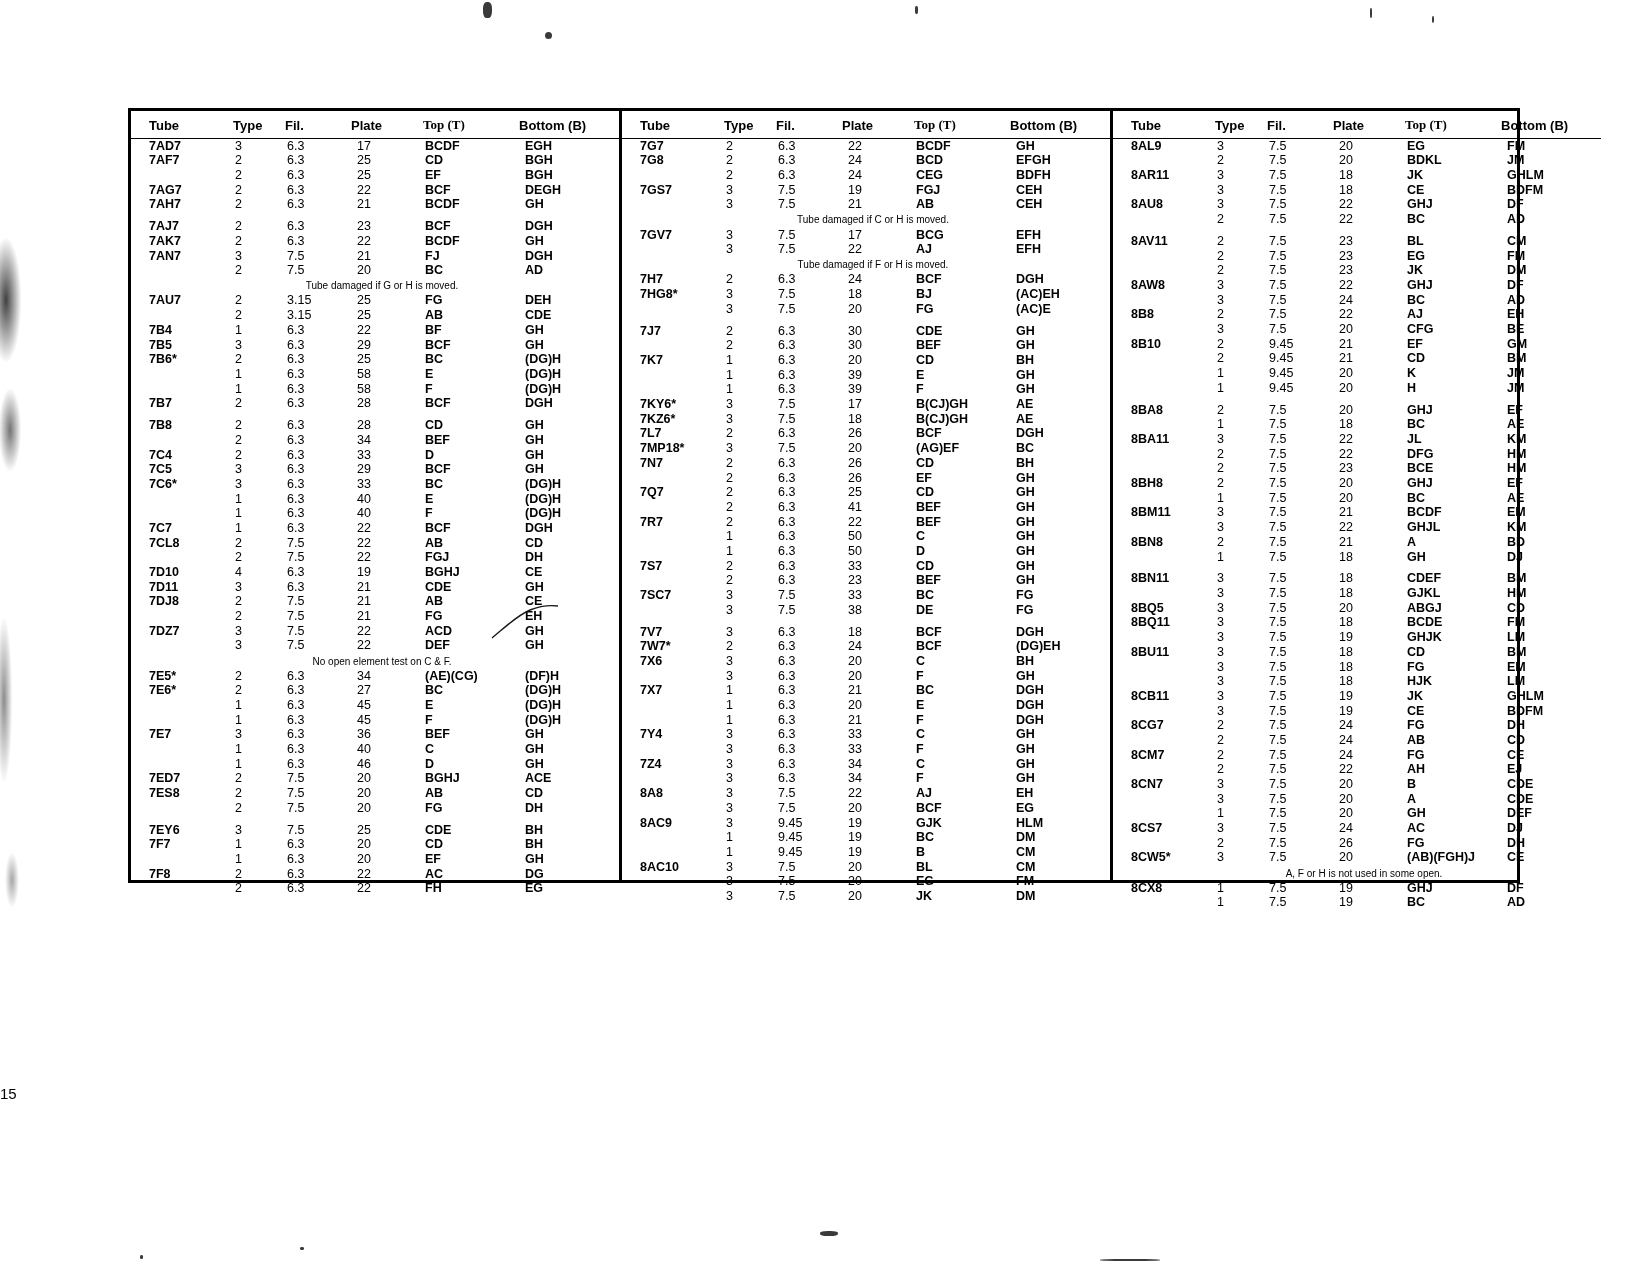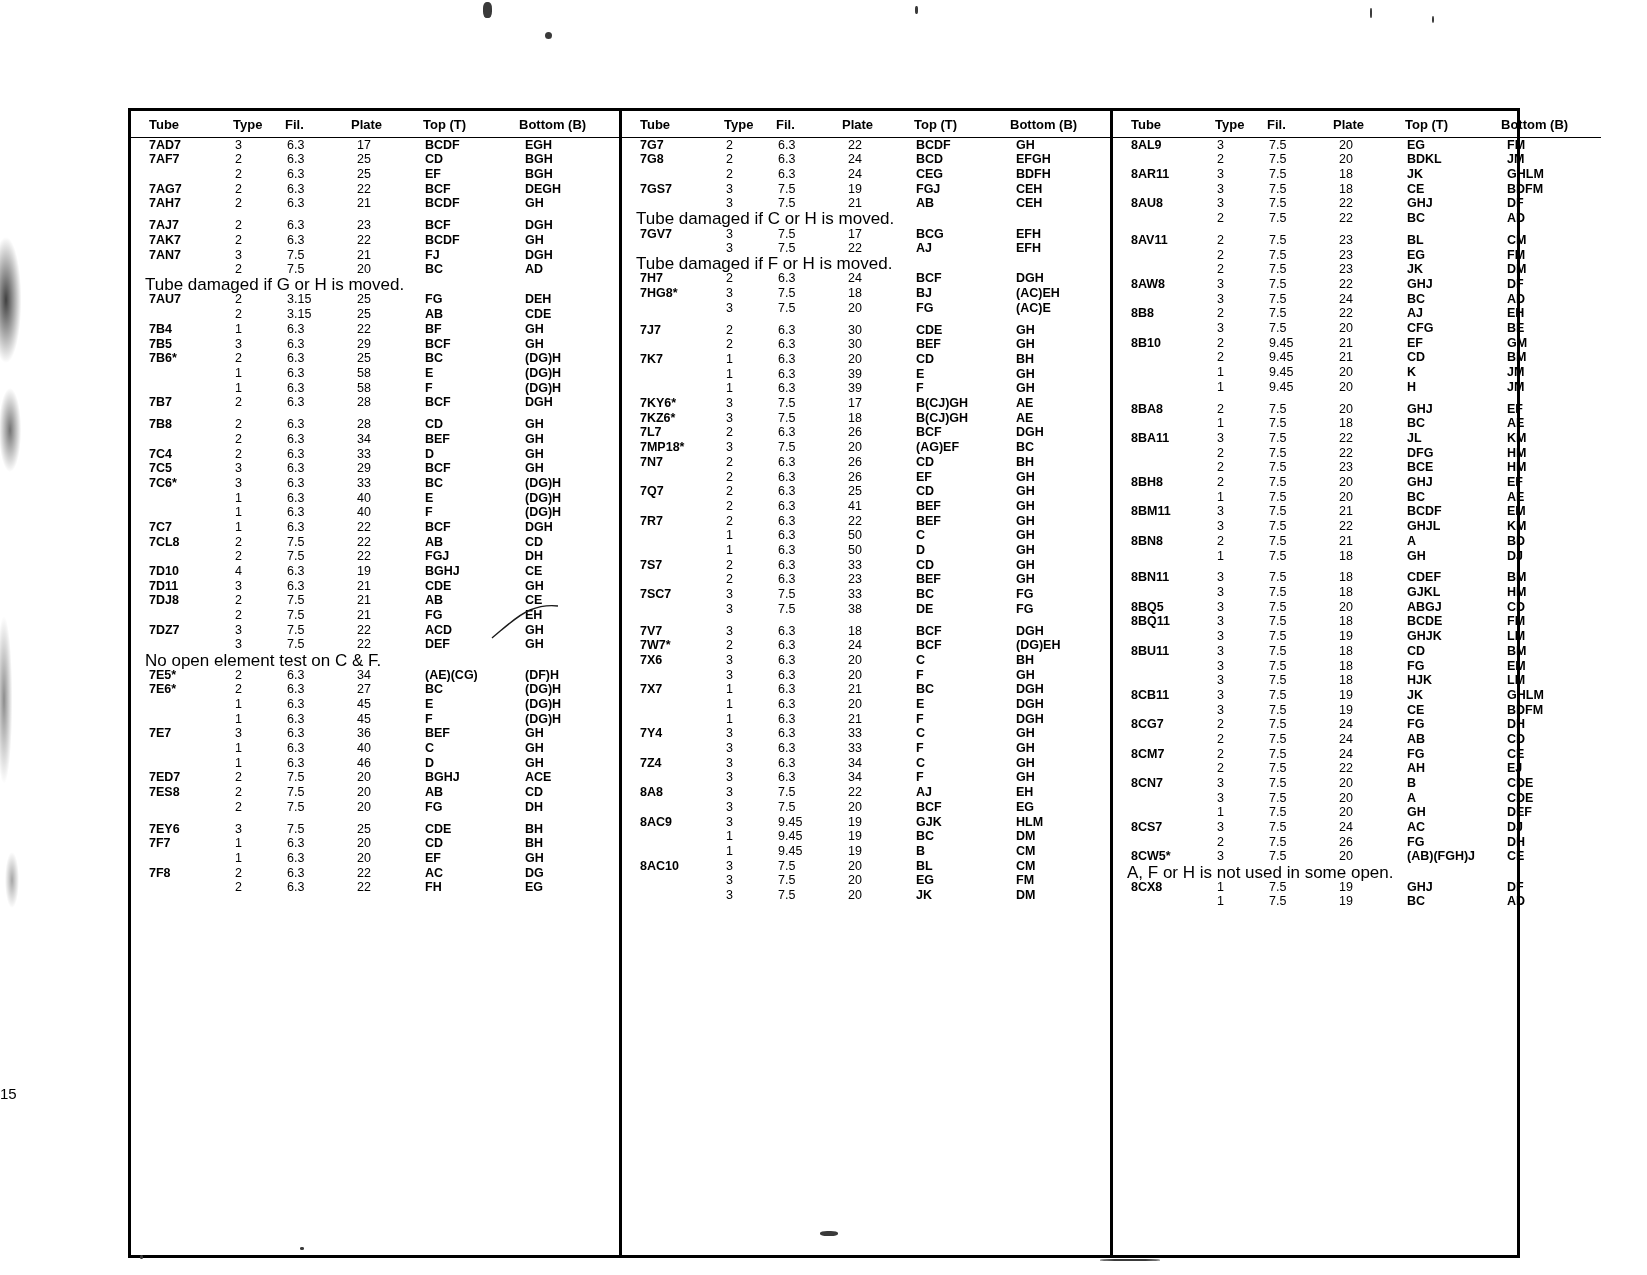--- a/index.html
+++ b/index.html
@@ -41,21 +41,21 @@
     position: absolute;
     background: #3a3a3a;
     border-radius: 40%;
   }
 
   .page-frame {
     position: absolute;
     left: 128px;
     top: 108px;
     width: 1392px;
-    height: 1150px;
+    height: 775px;
     border: 3px solid #000;
     box-sizing: border-box;
     display: flex;
   }
   .col {
     box-sizing: border-box;
     padding: 0;
     position: relative;
     flex: 1 1 0;
   }
@@ -86,29 +86,30 @@
   .c-type  { width: 50px; text-align: left; padding-left: 8px !important;}
   .c-fil   { width: 56px; text-align: left; padding-left: 4px !important;}
   .c-plate { width: 62px; text-align: left; padding-left: 16px !important;}
   .c-top   { width: 92px; text-align: left; padding-left: 12px !important; font-weight: bold;}
   .c-bot   { width: 92px; text-align: left; padding-left: 10px !important; font-weight: bold;}
 
   th.c-tube  { padding-left: 18px !important; }
   th.c-type  { padding-left: 6px !important; }
   th.c-fil   { padding-left: 2px !important; }
   th.c-plate { padding-left: 10px !important; }
-  th.c-top   { padding-left: 10px !important; }
+  th.c-top   { padding-left: 10px !important; font-family: Liberation Serif, serif; }
   th.c-bot   { padding-left: 4px !important; text-align: right; padding-right: 8px !important; margin-left: 16px;}
 
   tr.note td {
     font-weight: normal;
-    font-size: 17px;
+    font-size: 10px;
     padding-left: 14px;
     padding-top: 1px;
     padding-bottom: 1px;
+    text-align: center;
   }
   tr.spacer td { height: 6px; line-height: 6px; font-size: 0; }
 
   .page-number {
     position: absolute;
     left: 0; right: 0;
     top: 1085px;
     font-size: 15px;
   }
   .tbl-wrap { padding-top: 2px; }

